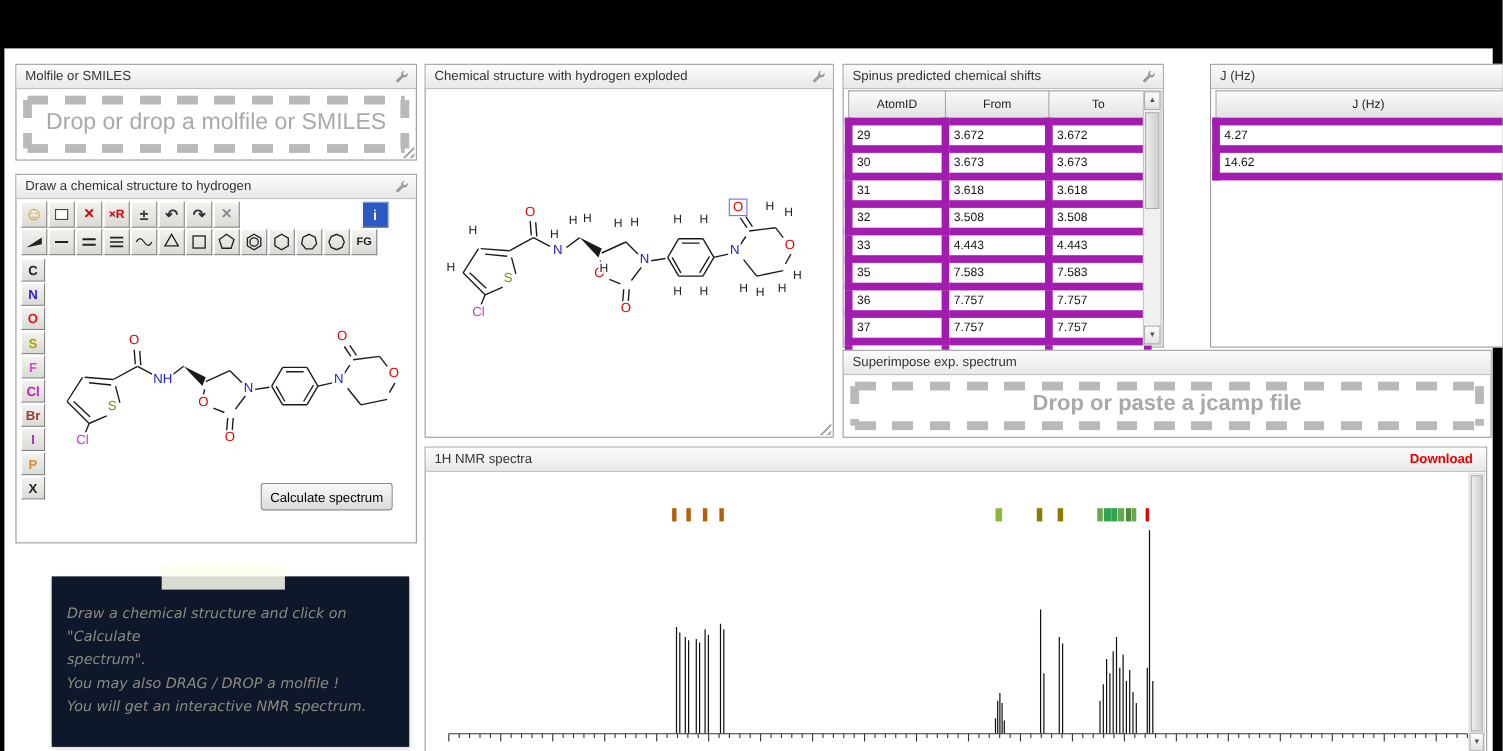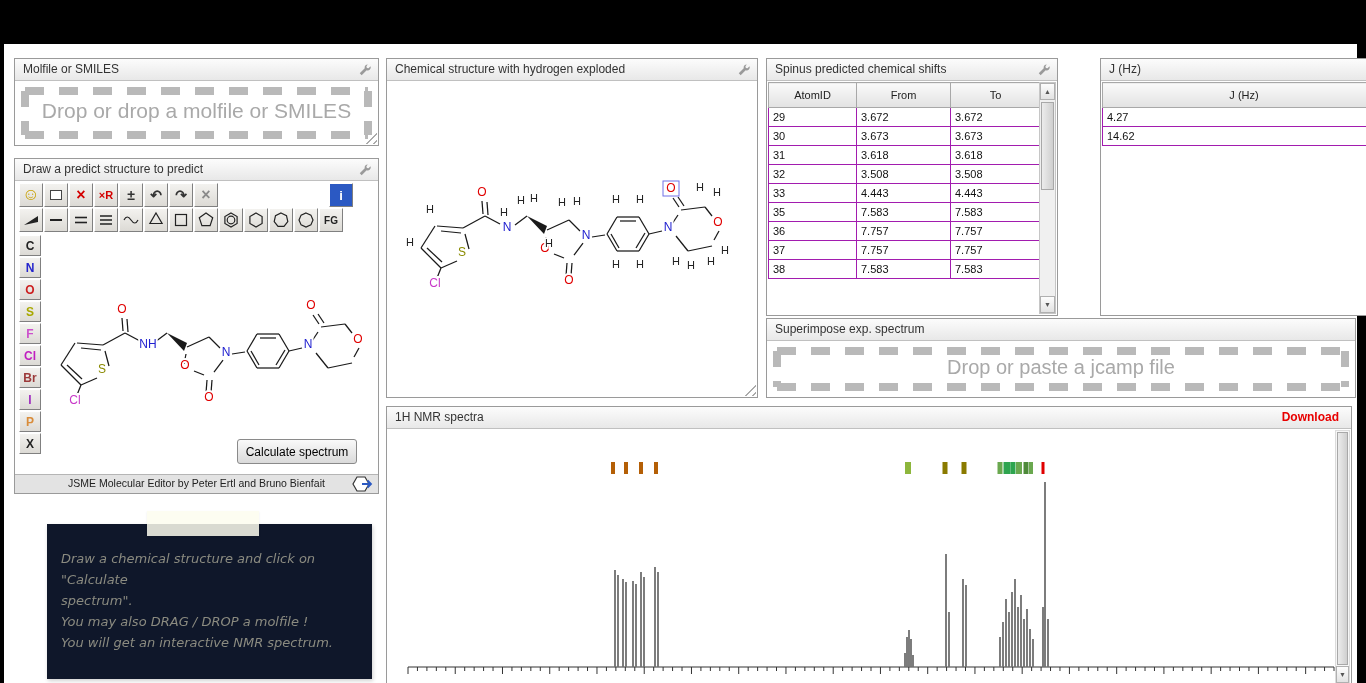--- a/index.html
+++ b/index.html
@@ -30,21 +30,21 @@
           border:1px solid;border-color:#ffffff #808080 #808080 #ffffff;font-weight:bold;font-size:12px;
           display:flex;align-items:center;justify-content:center;padding:0;font-family:inherit;cursor:pointer;box-sizing:border-box;}
   .calc-btn{position:absolute;left:222px;top:280px;width:120px;height:25px;background:linear-gradient(#f9f9f9,#dadada);
             border:1px solid #8a8a8a;border-radius:3px;font-size:12px;font-weight:normal;font-family:inherit;cursor:pointer;}
   .editor-footer{position:absolute;left:0;right:0;bottom:0;height:18px;background:#e3e3e3;border-top:1px solid #b5b5b5;
                  font-size:10.5px;text-align:center;line-height:17px;color:#222;}
   .jsme-logo{position:absolute;right:4px;top:1px;}
 
   .table{border-collapse:collapse;table-layout:fixed;background:#fff;}
   .table th{background:linear-gradient(#fafafa,#e2e2e2);border:1px solid #a8a8a8;font-size:11px;font-weight:normal;height:22px;color:#222;}
-  .table td{border:1px solid #a21caf;font-size:11px;height:16px;padding:1px 4px;color:#111;text-align:left;overflow:hidden;}
+  .table td{border:7px solid #a21caf;font-size:11px;height:16px;padding:1px 4px;color:#111;text-align:left;overflow:hidden;}
 
   .vscroll{position:absolute;width:17px;background:#f0f0f0;border:1px solid #c6c6c6;box-sizing:border-box;display:flex;flex-direction:column;}
   .scroll-btn{height:15px;background:linear-gradient(#fdfdfd,#e2e2e2);border:1px solid #b0b0b0;font-size:7px;color:#555;
               display:flex;align-items:center;justify-content:center;cursor:pointer;}
   .scroll-track{flex:1;position:relative;}
   .scroll-thumb{position:absolute;left:1px;right:1px;background:linear-gradient(90deg,#ececec,#cfcfcf);border:1px solid #a8a8a8;cursor:grab;}
 
   .sticky{position:absolute;left:43px;top:480px;width:325px;height:155px;background:#0f172a;box-shadow:1px 2px 4px rgba(0,0,0,0.18);}
   .sticky-tape{position:absolute;left:100px;top:-13px;width:112px;height:25px;background:rgba(253,253,238,0.85);box-shadow:0 1px 2px rgba(0,0,0,0.08);}
   .sticky-text{position:absolute;left:14px;top:24px;font-style:italic;font-size:13px;color:#8b8b80;line-height:21px;font-family:"DejaVu Sans",sans-serif;}
@@ -72,21 +72,21 @@
       <div class="dash dash-h dash-bottom"></div>
       <div class="dash dash-v dash-left"></div>
       <div class="dash dash-v dash-right"></div>
       <div class="dz-text" style="top:16px;font-size:21px;">Drop or drop a molfile or SMILES</div>
     </div>
     <div class="resize-handle"></div>
   </div>
 
   <div class="panel" style="left:10px;top:114px;width:365px;height:336px;">
     <div class="titlebar">
-      <span>Draw a predict structure to predict</span>
+      <span>Draw a chemical structure to hydrogen</span>
       <svg class="wrench" viewBox="0 0 16 16">
           <path d="M11.2 1.6a3.6 3.6 0 0 0-3.5 4.5L2 11.8l2.2 2.2 5.7-5.7a3.6 3.6 0 0 0 4.5-4.6L12 6.1l-1.9-.5-.5-1.9z" fill="#9a9a9a"></path>
         </svg>
     </div>
     <div class="tb-row" style="top:24px;width:354px;">
         <button class="tb-btn" style="color: rgb(201, 161, 0); font-size: 17px;">☺</button>
         <button class="tb-btn">
           <svg width="18" height="18" viewBox="0 0 18 18">
             <rect x="3.5" y="4.5" width="11" height="9" fill="#fff" stroke="#444"></rect>
           </svg>
@@ -227,27 +227,20 @@
           <text x="103" y="57" fill="#2020d0" text-anchor="middle" font-size="12" paint-order="stroke" stroke="#ffffff" stroke-width="4">NH</text>
           <text x="140" y="78" fill="#e00000" text-anchor="middle" font-size="12" paint-order="stroke" stroke="#ffffff" stroke-width="4">O</text>
           <text x="164" y="110" fill="#e00000" text-anchor="middle" font-size="12" paint-order="stroke" stroke="#ffffff" stroke-width="4">O</text>
           <text x="181" y="65" fill="#2020d0" text-anchor="middle" font-size="12" paint-order="stroke" stroke="#ffffff" stroke-width="4">N</text>
           <text x="263" y="57" fill="#2020d0" text-anchor="middle" font-size="12" paint-order="stroke" stroke="#ffffff" stroke-width="4">N</text>
           <text x="266" y="18" fill="#e00000" text-anchor="middle" font-size="12" paint-order="stroke" stroke="#ffffff" stroke-width="4">O</text>
           <text x="313" y="52" fill="#e00000" text-anchor="middle" font-size="12" paint-order="stroke" stroke="#ffffff" stroke-width="4">O</text>
         </g>
       </svg>
     <button class="calc-btn">Calculate spectrum</button>
-    <div class="editor-footer">
-      <span>JSME Molecular Editor by Peter Ertl and Bruno Bienfait</span>
-      <svg class="jsme-logo" width="22" height="16" viewBox="0 0 22 16">
-        <polygon points="5,1 13,1 17,8 13,15 5,15 1,8" fill="#fff" stroke="#333" stroke-width="1.2"></polygon>
-        <path d="M10 8 h9 m-3.5 -3.5 L19 8 l-3.5 3.5" stroke="#2b59c3" fill="none" stroke-width="1.8"></path>
-      </svg>
-    </div>
   </div>
 
   <div class="panel" style="left:382px;top:14px;width:372px;height:340px;">
     <div class="titlebar">
       <span>Chemical structure with hydrogen exploded</span>
       <svg class="wrench" viewBox="0 0 16 16">
           <path d="M11.2 1.6a3.6 3.6 0 0 0-3.5 4.5L2 11.8l2.2 2.2 5.7-5.7a3.6 3.6 0 0 0 4.5-4.6L12 6.1l-1.9-.5-.5-1.9z" fill="#9a9a9a"></path>
         </svg>
     </div>
     <svg style="position:absolute;left:8px;top:95px;" width="356" height="210" viewBox="0 0 356 210">
@@ -421,21 +414,21 @@
             <td>14.62</td>
           </tr>
         </tbody>
     </table>
   </div>
 
   <div class="panel" style="left:762px;top:274px;width:590px;height:80px;">
     <div class="titlebar">
       <span>Superimpose exp. spectrum</span>
     </div>
-    <div class="dropzone" style="left:2px;top:24px;right:2px;bottom:2px;">
+    <div class="dropzone" style="left:2px;top:24px;right:2px;bottom:2px;font-weight:bold;">
       <div class="dash dash-h dash-top"></div>
       <div class="dash dash-h dash-bottom"></div>
       <div class="dash dash-v dash-left"></div>
       <div class="dash dash-v dash-right"></div>
       <div class="dz-text" style="top:13px;">Drop or paste a jcamp file</div>
     </div>
   </div>
 
   <div class="panel" style="left:382px;top:362px;width:966px;height:280px;">
     <div class="titlebar">

